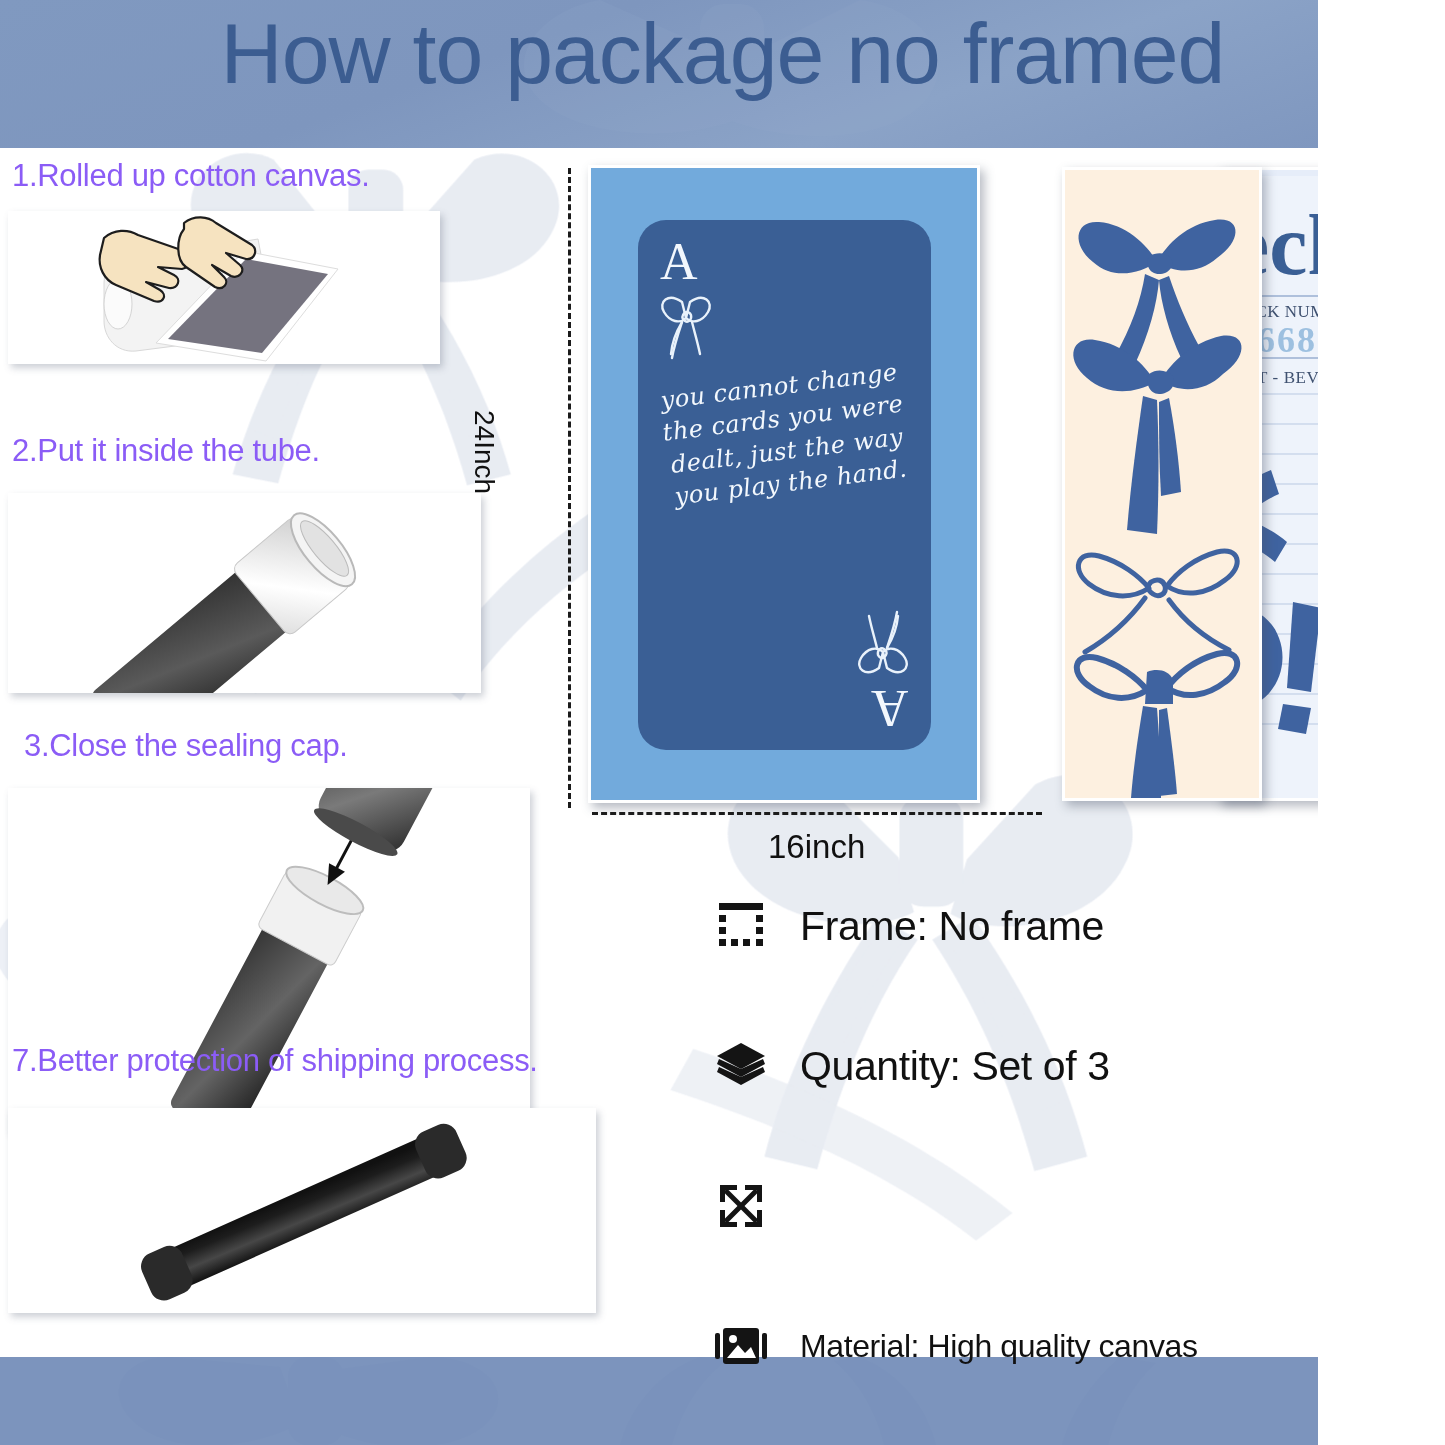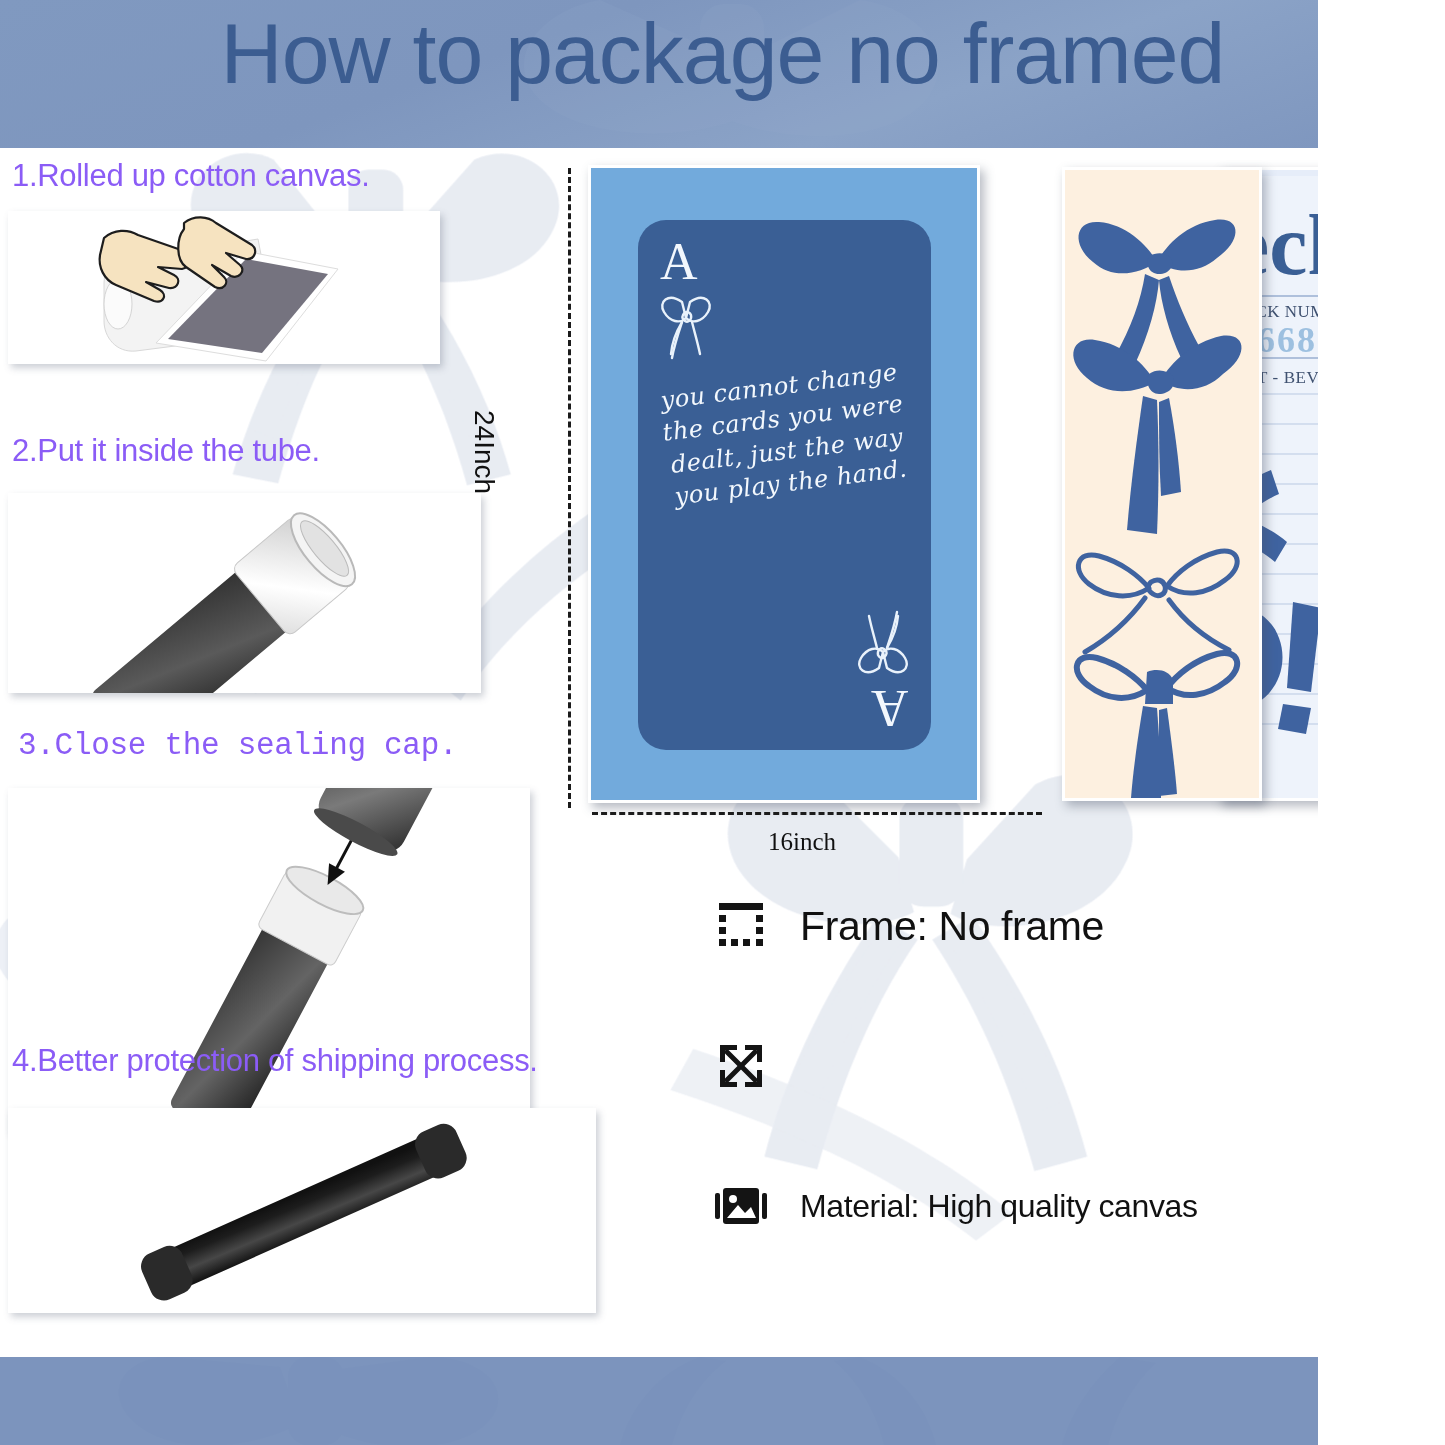--- a/index.html
+++ b/index.html
@@ -49,21 +49,21 @@
     background:#fff;
     box-shadow:3px 4px 7px rgba(90,100,120,.30);
     position:relative;overflow:hidden;
   }
 
   
   .s1-label{position:absolute;left:12px;top:10px;}
   .s1-card{position:absolute;left:8px;top:63px;width:432px;height:153px;}
   .s2-label{position:absolute;left:12px;top:285px;text-align:right;}
   .s2-card{position:absolute;left:8px;top:345px;width:473px;height:200px;}
-  .s3-label{position:absolute;left:18px;top:580px;font-family:Liberation Mono, monospace;}
+  .s3-label{position:absolute;left:24px;top:580px;}
   .s3-card{position:absolute;left:8px;top:640px;width:522px;height:345px;}
   .s4-label{position:absolute;left:12px;top:895px;}
   .s4-card{position:absolute;left:8px;top:960px;width:588px;height:205px;}
 
   
   .poster-row{position:absolute;left:588px;top:165px;z-index:3;}
   .poster{position:absolute;top:0;box-shadow:4px 5px 10px rgba(70,80,100,.40);
           border:3px solid #ffffff;box-sizing:border-box;overflow:hidden;}
   .poster-a{left:0;width:392px;height:638px;background:#72aadc;z-index:4;}
   .poster-b{left:474px;width:200px;height:634px;background:#fdf0e0;z-index:3;top:2px;}
@@ -94,22 +94,22 @@
     border-top:3px dashed #1b1b1b;z-index:5;
   }
   .dim-v-label{
     position:absolute;left:500px;top:410px;z-index:6;
     font-size:28px;color:#111;white-space:nowrap;
     transform:rotate(90deg);transform-origin:left top;
     font-family:"Liberation Sans", sans-serif;
   }
   .dim-h-label{
     position:absolute;left:768px;top:828px;z-index:6;
-    font-size:25px;color:#111;white-space:nowrap;
-    font-family:Liberation Serif, serif;
+    font-size:33px;color:#111;white-space:nowrap;
+    font-family:Liberation Sans, sans-serif;
   }
 
   
   .specs{position:absolute;left:712px;top:878px;width:700px;z-index:4;}
   .spec-row{display:flex;align-items:center;height:96px;margin-bottom:44px;}
   .spec-ico{width:58px;min-width:58px;height:58px;display:flex;align-items:center;justify-content:center;margin-right:30px;}
   .spec-txt{font-size:41px;color:#111;white-space:nowrap;letter-spacing:-.4px;
             font-family:"Liberation Sans", sans-serif;}
   .spec-row.last .spec-txt{font-size:32px;}
 </style>
@@ -226,21 +226,21 @@
           <rect x="300" y="156" width="64" height="86" rx="6" fill="#f1f1f1" stroke="#cccccc"></rect>
           <ellipse cx="364" cy="199" rx="14" ry="43" fill="#e9e9e9" stroke="#bdbdbd" stroke-width="2"></ellipse>
           <path d="M382 199 l44 0" stroke="#111" stroke-width="3"></path>
           <path d="M370 199 l20 -9 l0 18 z" fill="#111"></path>
           <rect x="426" y="152" width="100" height="94" rx="18" fill="url(#capGrey3)"></rect>
           <ellipse cx="430" cy="199" rx="10" ry="47" fill="#4a4a4a"></ellipse>
         </g>
       </svg>
     </div>
 
-    <div class="step-label s4-label">4.Better protection of shipping process.</div>
+    <div class="step-label s4-label">7.Better protection of shipping process.</div>
     <div class="photo-card s4-card">
       <svg viewBox="0 0 588 205" width="588" height="205">
         <defs>
           <linearGradient id="tubeBody4" x1="0" y1="1" x2="0.2" y2="0">
             <stop offset="0" stop-color="#0e0e0e"></stop>
             <stop offset="0.4" stop-color="#474747"></stop>
             <stop offset="0.75" stop-color="#1d1d1d"></stop>
             <stop offset="1" stop-color="#111111"></stop>
           </linearGradient>
         </defs>
@@ -392,20 +392,30 @@
             <rect x="29" y="40" width="7" height="7"></rect>
               <rect x="42" y="40" width="7" height="7"></rect>
             <rect x="42" y="16" width="7" height="7"></rect>
               <rect x="42" y="28" width="7" height="7"></rect>
           </g>
         </svg>
       </span>
       <span class="spec-txt">Frame: No frame</span>
     </div>
 
+    <div class="spec-row">
+      <span class="spec-ico">
+        <svg width="54" height="54" viewBox="0 0 54 54">
+          <path d="M27 4 L51 17 L27 30 L3 17 Z" fill="#141414"></path>
+          <path d="M27 30 L49 20 L51 25 L27 38 L3 25 L5 20 Z" fill="#141414"></path>
+          <path d="M27 38 L49 28 L51 33 L27 46 L3 33 L5 28 Z" fill="#141414"></path>
+        </svg>
+      </span>
+      <span class="spec-txt">Quantity: Set of 3</span>
+    </div>
 
     <div class="spec-row">
       <span class="spec-ico">
         <svg width="54" height="54" viewBox="0 0 54 54">
           <g stroke="#141414" stroke-width="5" stroke-linecap="round">
             <line x1="13" y1="13" x2="41" y2="41"></line>
             <line x1="41" y1="13" x2="13" y2="41"></line>
           </g>
           <g fill="#141414">
             <path d="M6 6 h17 v5 h-12 v12 h-5 z"></path>

